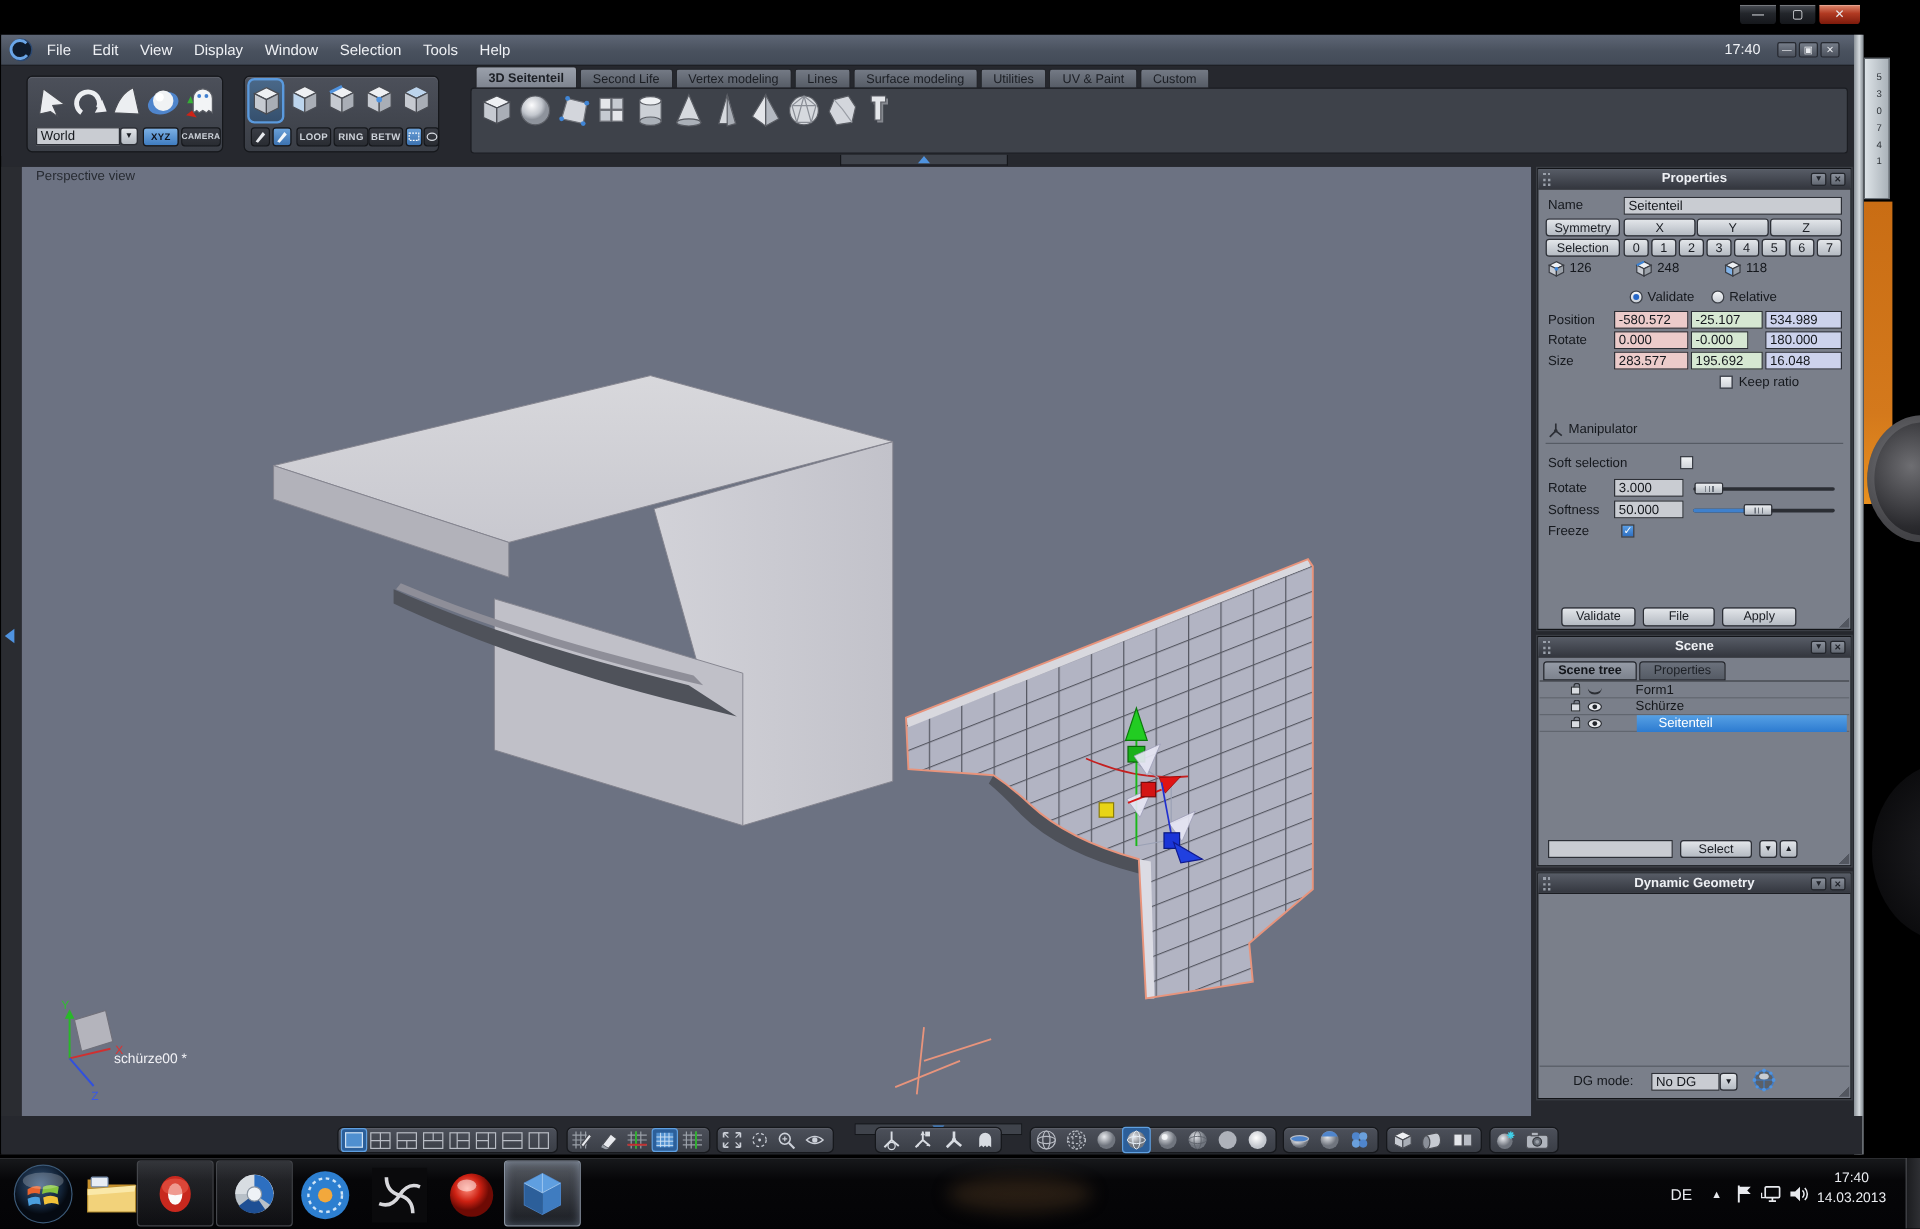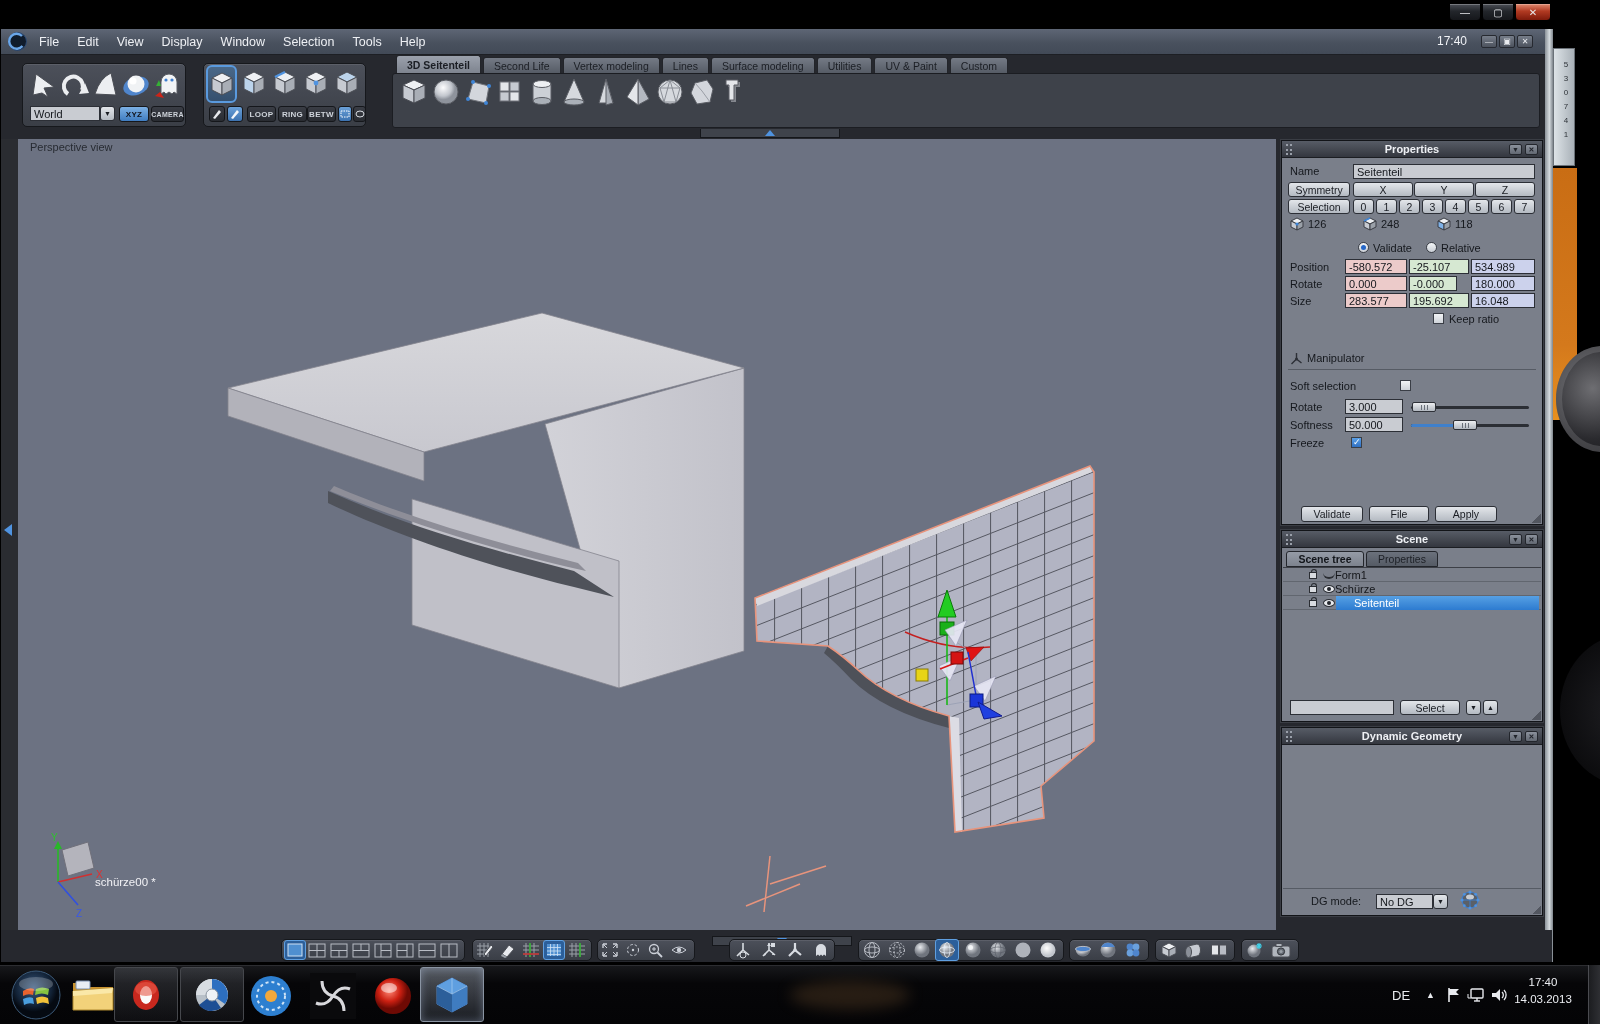--- a/index.html
+++ b/index.html
@@ -47,21 +47,21 @@
   .cb.checked{background:linear-gradient(#5aa0e8,#2f6fc0)}
   .cb.checked:after{content:"✓";color:#fff;font-size:9px;position:absolute;left:1px;top:-1px}
   .rad{position:absolute;width:11px;height:11px;border-radius:50%;background:linear-gradient(#f4f6f8,#c9ced5);border:1px solid #3c4048}
   .rad.on:after{content:"";position:absolute;left:2px;top:2px;width:5px;height:5px;border-radius:50%;background:#2667c8}
   .track{position:absolute;height:3px;background:#2b2e34;border-radius:2px}
   .sh{position:absolute;width:24px;height:10px;background:linear-gradient(#eceef1,#b2b8c0);border:1px solid #2e3138;border-radius:2px}
   .sh:after{content:"";position:absolute;left:8px;top:2px;width:8px;height:5px;
     background:repeating-linear-gradient(90deg,#6a707a 0 1px,transparent 1px 3px)}
   .grip{position:absolute;width:10px;height:10px;background:linear-gradient(135deg,transparent 55%,#4e525b 55%);opacity:.9}
   .scrow{position:absolute;left:1px;right:1px;height:14px;border-bottom:1px solid #61666f;display:flex;align-items:center}
-  .scrow .nm{font-size:11px;color:#14161a;}
+  .scrow .nm{font-size:11px;color:#14161a;margin-left:28px}
   .lock{width:8px;height:7px;border:1px solid #2a2d33;background:#d8dbe0;position:relative;margin-left:26px;margin-top:2px}
   .lock:before{content:"";position:absolute;left:1px;top:-4px;width:4px;height:3px;border:1px solid #2a2d33;border-bottom:none;border-radius:3px 3px 0 0}
   .eye{width:12px;height:8px;border-radius:50%;background:#e8eaee;border:1px solid #2a2d33;position:relative;margin-left:6px}
   .eye:after{content:"";position:absolute;left:3px;top:1px;width:4px;height:4px;border-radius:50%;background:#23262c}
   .eye.closed{background:transparent;border:none;border-bottom:2px solid #2a2d33;border-radius:0 0 8px 8px}
   .eye.closed:after{display:none}
   
   .taskbar{position:absolute;left:0;top:965px;width:1600px;height:59px;
     background:linear-gradient(#17181b,#060608 30%,#040406);border-top:1px solid #2c2d31}
   .tkbtn{position:absolute;top:967px;height:55px;border:1px solid #45474c;border-radius:3px;

